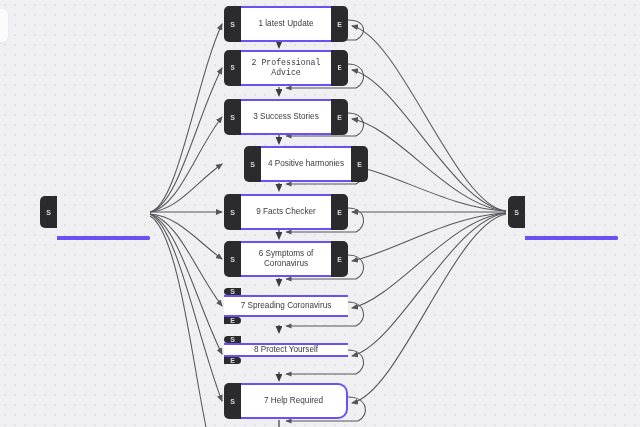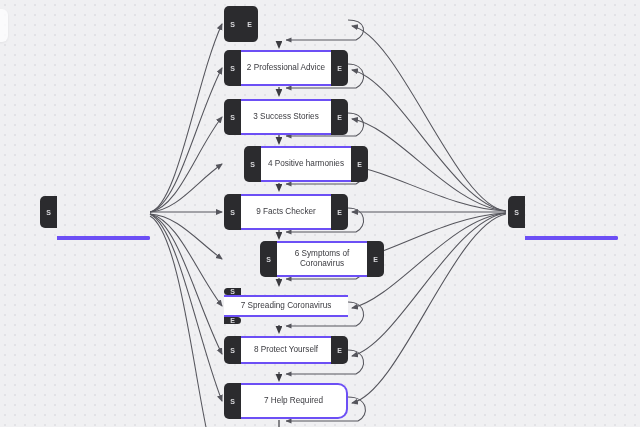--- a/index.html
+++ b/index.html
@@ -155,24 +155,25 @@
       <div class="body">Main Menu</div>
     </div>
 
     <div class="node term open" style="left:508px;top:196px;width:110px;height:32px;">
       <div class="cap cap-s" style="width:17px;">S</div>
       <div class="body">Help</div>
     </div>
 
     <div class="node" style="left:224px;top:6px;width:124px;height:36px;">
       <div class="cap cap-s" style="width:17px;">S</div>
-      <div class="cap cap-e" style="width:17px;">E</div>
-    </div>
-
-    <div class="node" style="left:224px;top:50px;width:124px;height:36px;">
+      <div class="body">1 latest Update</div>
+      <div class="cap cap-e" style="width:17px;">E</div>
+    </div>
+
+    <div class="node" style="left:224px;top:50px;width:124px;height:36px;font-family:Liberation Mono, monospace;">
       <div class="cap cap-s" style="width:17px;">S</div>
       <div class="body">2 Professional Advice</div>
       <div class="cap cap-e" style="width:17px;">E</div>
     </div>
 
     <div class="node" style="left:224px;top:99px;width:124px;height:36px;justify-content:flex-end;">
       <div class="cap cap-s" style="width:17px;">S</div>
       <div class="body">3 Success Stories</div>
       <div class="cap cap-e" style="width:17px;">E</div>
     </div>
@@ -182,33 +183,33 @@
       <div class="body">4 Positive harmonies</div>
       <div class="cap cap-e" style="width:17px;">E</div>
     </div>
 
     <div class="node" style="left:224px;top:194px;width:124px;height:36px;">
       <div class="cap cap-s" style="width:17px;">S</div>
       <div class="body">9 Facts Checker</div>
       <div class="cap cap-e" style="width:17px;">E</div>
     </div>
 
-    <div class="node" style="left:224px;top:241px;width:124px;height:36px;margin-left:36px;">
+    <div class="node" style="left:224px;top:241px;width:124px;height:36px;">
       <div class="cap cap-s" style="width:17px;">S</div>
       <div class="body">6 Symptoms of Coronavirus</div>
       <div class="cap cap-e" style="width:17px;">E</div>
     </div>
 
     <div class="node" style="left:224px;top:288px;width:124px;height:36px;flex-direction:column;">
       <div class="cap cap-s" style="width:17px;">S</div>
       <div class="body">7 Spreading Coronavirus</div>
       <div class="cap cap-e" style="width:17px;">E</div>
     </div>
 
-    <div class="node" style="left:224px;top:336px;width:124px;height:28px;">
+    <div class="node" style="left:224px;top:336px;width:124px;height:28px;flex-direction:column;">
       <div class="cap cap-s" style="width:17px;">S</div>
       <div class="body">8 Protect Yourself</div>
       <div class="cap cap-e" style="width:17px;">E</div>
     </div>
 
     <div class="node open" style="left:224px;top:383px;width:124px;height:36px;">
       <div class="cap cap-s" style="width:17px;">S</div>
       <div class="body">7 Help Required</div>
     </div>
 

